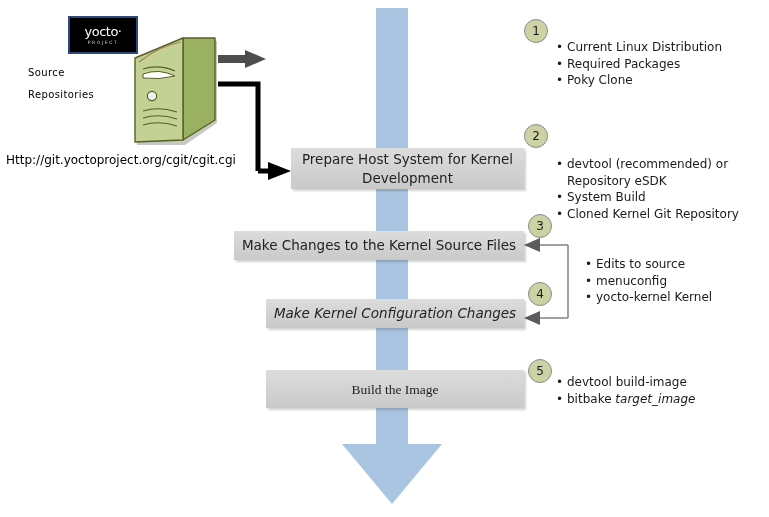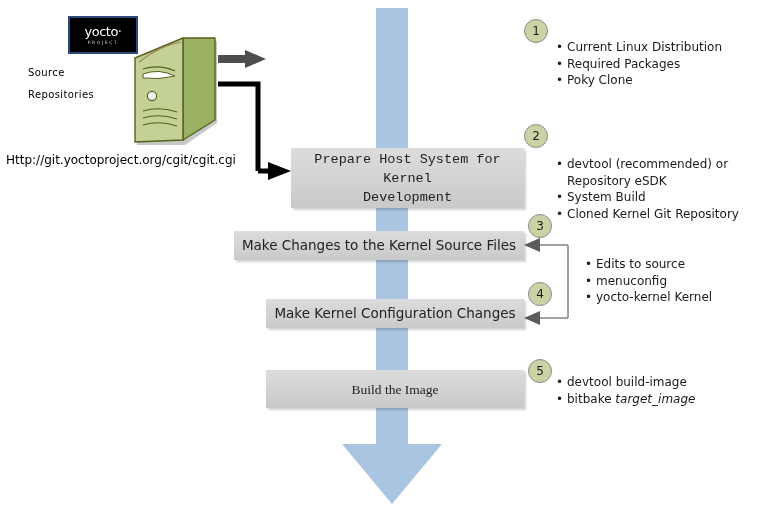--- a/index.html
+++ b/index.html
@@ -104,23 +104,23 @@
     color: #222222;
     font-size: 13.5px;
     display: flex;
     align-items: center;
     justify-content: center;
     text-align: center;
     line-height: 19px;
     box-sizing: border-box;
   }
   #box1 { left: 266px; top: 45px;  width: 258px; height: 29px; }
-  #box2 { left: 291px; top: 148px; width: 233px; height: 60px; font-family: Liberation Mono, monospace; }
+  #box2 { left: 291px; top: 148px; width: 233px; height: 41px; }
   #box3 { left: 234px; top: 231px; width: 290px; height: 29px; }
-  #box4 { left: 266px; top: 299px; width: 258px; height: 29px; }
+  #box4 { left: 266px; top: 299px; width: 258px; height: 29px; font-style: italic; }
   #box5 { left: 266px; top: 370px; width: 258px; height: 38px; font-family: Liberation Serif, serif; }
 
   
   .step-circle {
     position: absolute;
     width: 24px;
     height: 24px;
     border-radius: 50%;
     background: #ccd2a4;
     border: 1.5px solid #8c8c8c;

